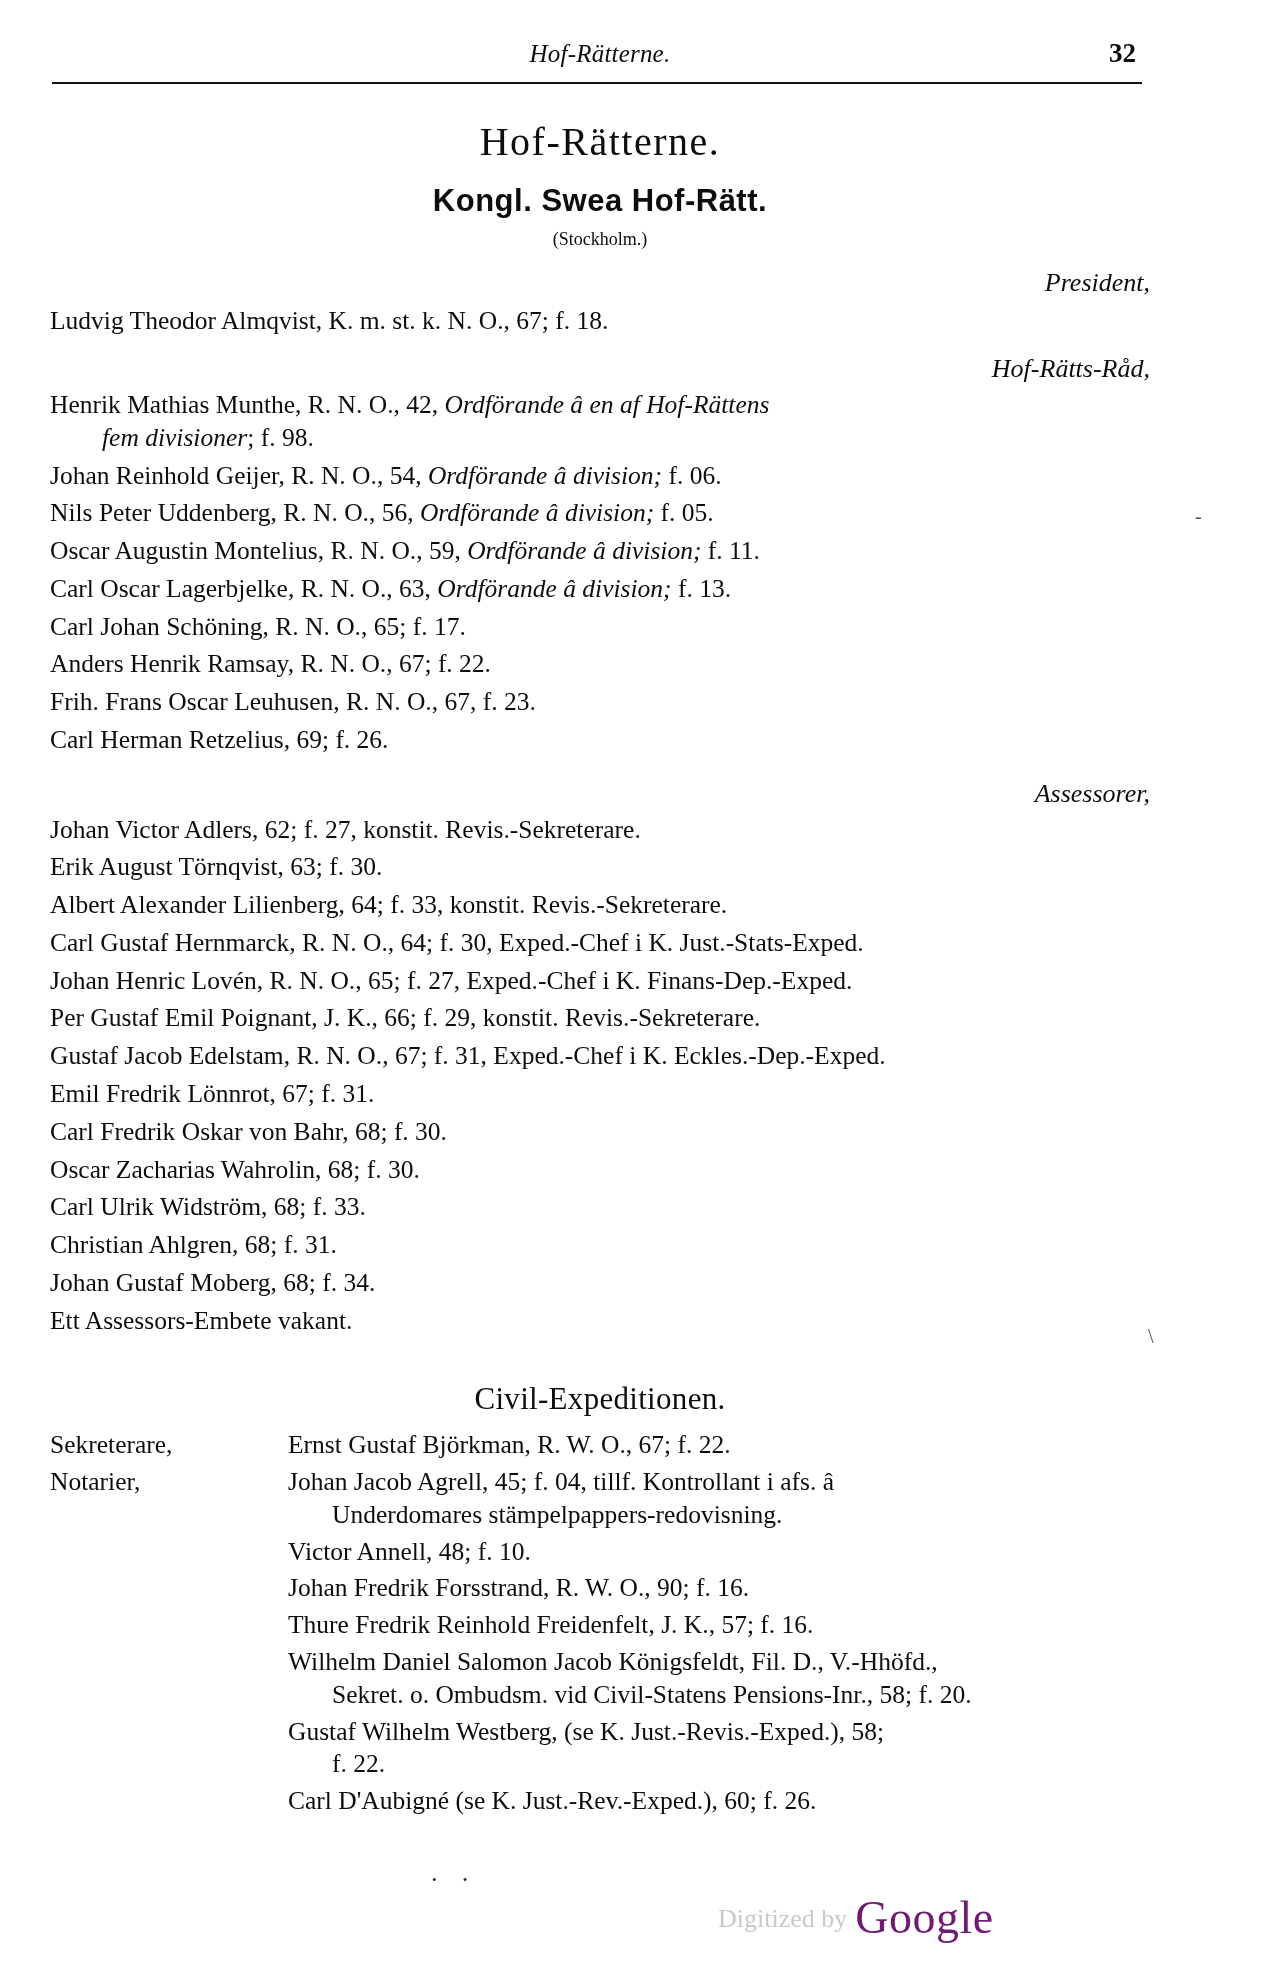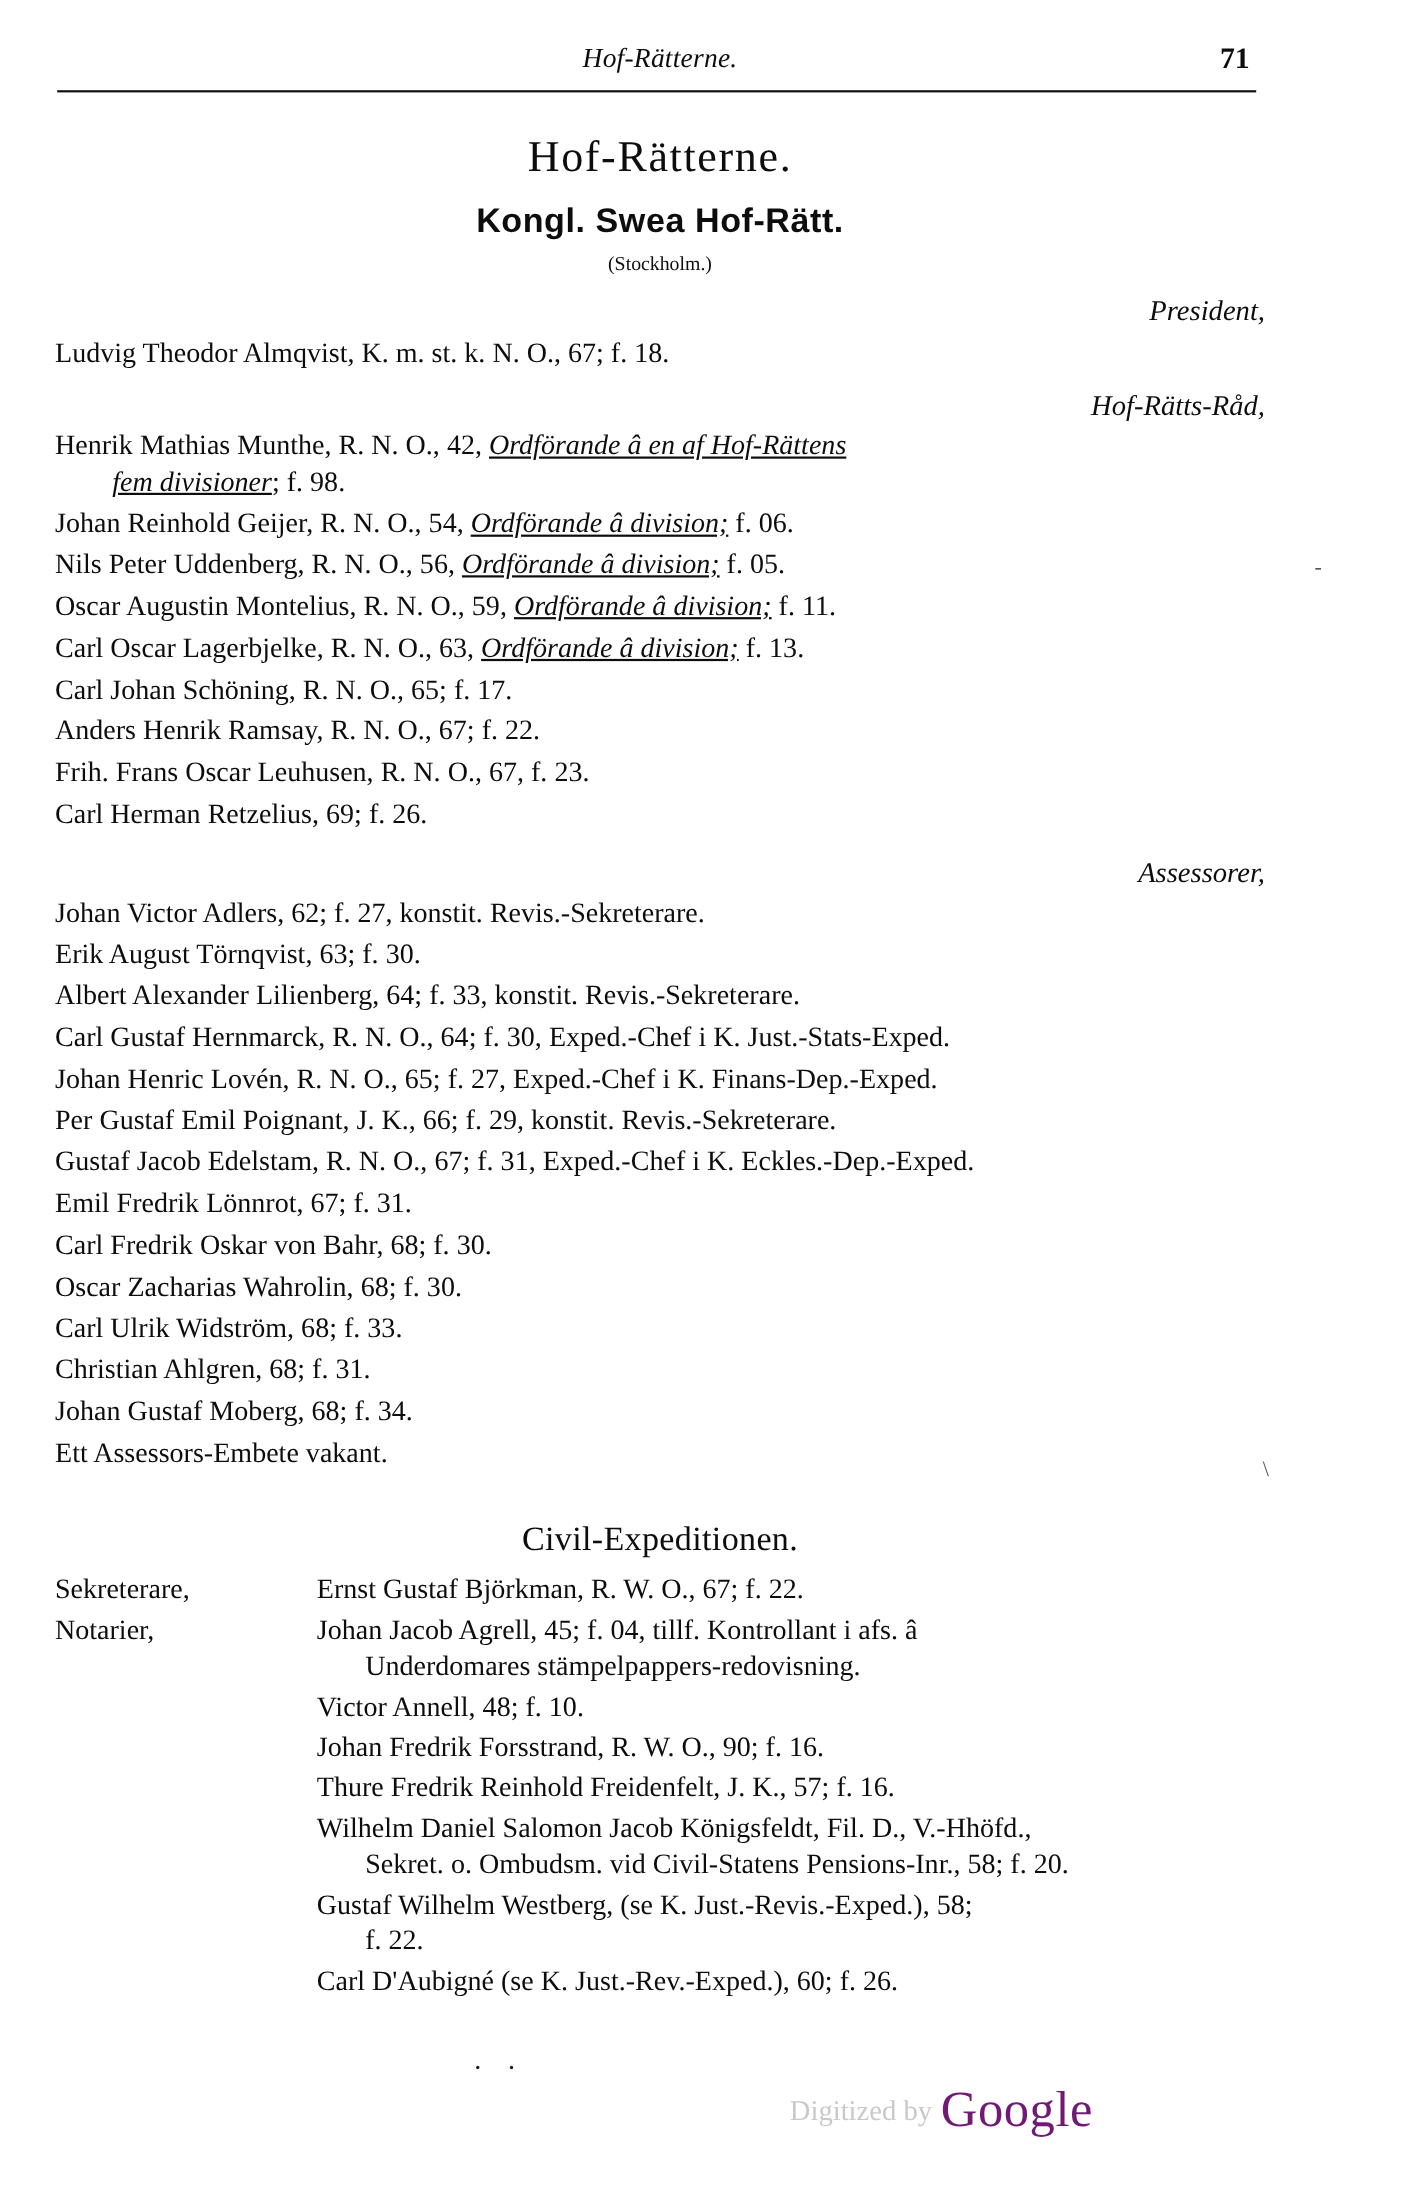--- a/index.html
+++ b/index.html
@@ -87,21 +87,21 @@
   .section-head.tight {
     margin-top: 22px;
   }
   .entry {
     font-size: 25.5px;
     line-height: 1.285;
     margin-top: 5px;
     text-align: left;
     white-space: normal;
   }
-  .entry .i { font-style: italic; text-decoration: underline; }
+  .entry .i { font-style: italic; }
   .entry .indent2 {
     display: block;
     padding-left: 52px;
   }
   .president-line {
     font-size: 25.5px;
     margin-top: 8px;
   }
 
   .civil-head {
@@ -167,21 +167,21 @@
 </style>
 </head>
 <body>
 
 <div class="page">
 
   <div class="content">
 
     <div class="runhead">
       <span class="rh-title">Hof-Rätterne.</span>
-      <span class="rh-page">71</span>
+      <span class="rh-page">32</span>
     </div>
     <div class="rule"></div>
 
     <div class="main-title">Hof-Rätterne.</div>
     <div class="sub-title">Kongl. Swea Hof-Rätt.</div>
     <div class="place">(Stockholm.)</div>
 
     <div class="section-head">President,</div>
     <div class="president-line">Ludvig Theodor Almqvist, K. m. st. k. N. O., 67; f. 18.</div>
 

